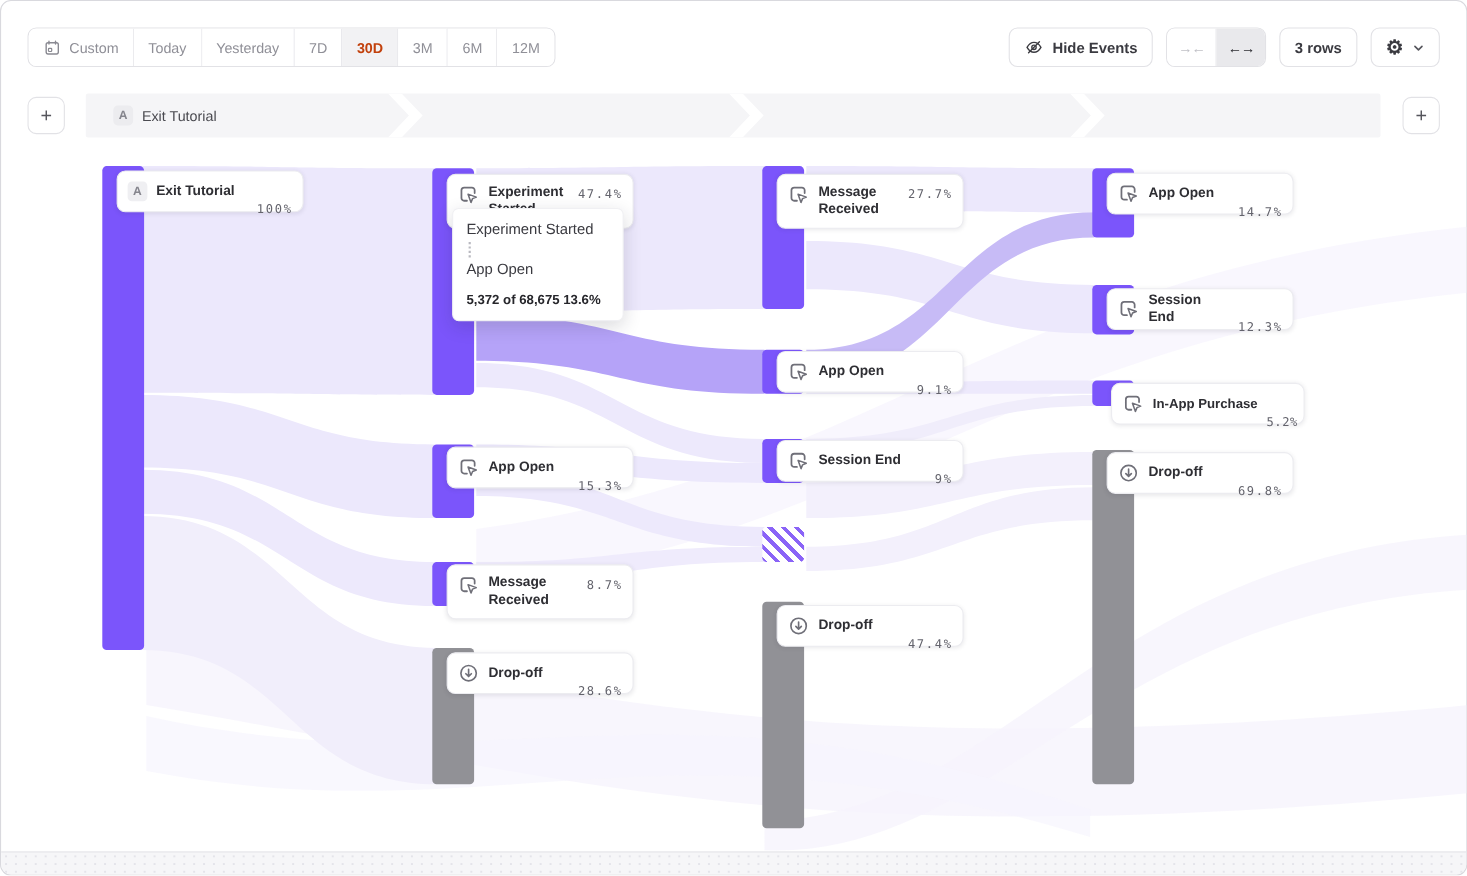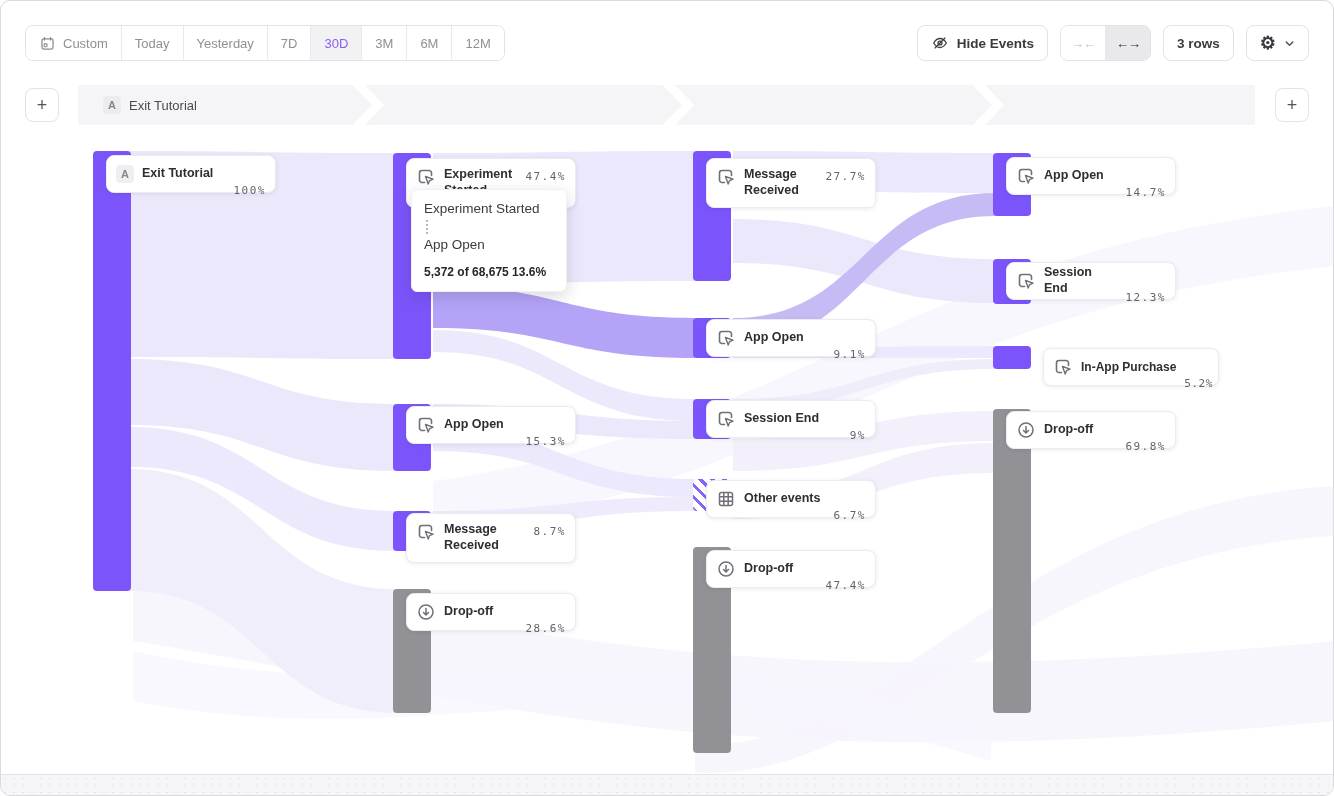--- a/index.html
+++ b/index.html
@@ -44,21 +44,21 @@
     box-shadow:0 5px 16px rgba(30,30,50,.16);padding:11px 12px 12px;z-index:9;
   }
   .tt-event{font-size:13.5px;color:#3a3a40;line-height:1.2;}
   .tt-connector{height:14px;border-left:2px dotted #b9b9c0;margin:3px 0 3px 2px;width:0;}
   .tt-stat{margin-top:12px;font-size:12px;font-weight:bold;color:#26262b;white-space:nowrap;}
   
   .toolbar{position:relative;z-index:3;display:flex;align-items:flex-start;padding:24px 24px 0 24px;}
   .seg-group{display:flex;align-items:stretch;border:1px solid #e2e2e6;border-radius:8px;background:#fff;overflow:hidden;height:34px;}
   .seg{display:flex;align-items:center;gap:7px;padding:0 13px;font-size:13px;color:#8f8f97;border-right:1px solid #e9e9ed;cursor:pointer;background:#fff;}
   .seg:last-child{border-right:none;}
-  .seg.active{background:#f2f2f4;color:#8b5cf6;font-weight:normal;}
+  .seg.active{background:#f2f2f4;color:#c2410c;font-weight:bold;}
   .toolbar-right{margin-left:auto;display:flex;align-items:center;gap:12px;}
   .tbtn{display:flex;align-items:center;gap:8px;height:34px;padding:0 13px;border:1px solid #e2e2e6;border-radius:8px;background:#fff;font-size:13.5px;color:#3a3a40;font-weight:700;cursor:pointer;}
   .arrow-seg{display:flex;height:34px;border:1px solid #e2e2e6;border-radius:8px;overflow:hidden;}
   .arrow-cell{display:flex;align-items:center;padding:0 10px;font-size:13px;letter-spacing:-1px;cursor:pointer;}
   .arrow-cell.inactive{color:#c0c0c6;background:#fff;border-right:1px solid #e9e9ed;}
   .arrow-cell.active{color:#2c2c31;background:#e9e9ec;}
   .gear-glyph{font-size:18px;line-height:1;color:#3a3a40;}
   
   .flow-header{position:relative;z-index:3;display:flex;align-items:center;margin-top:24px;padding:0 24px;height:40px;}
   .plus-btn{width:32px;height:32px;border:1px solid #e2e2e6;border-radius:8px;background:#fff;display:flex;align-items:center;justify-content:center;font-size:18px;color:#55555c;cursor:pointer;flex:0 0 32px;}
@@ -192,30 +192,20 @@
     <div class="node-card" style="left:705px;top:399px;">
       <span class="ncard-icon">
         <svg viewBox="0 0 20 20" width="20" height="20">
             <path d="M15.5 8.5 V6 a2.5 2.5 0 0 0 -2.5 -2.5 H6 A2.5 2.5 0 0 0 3.5 6 v7 a2.5 2.5 0 0 0 2.5 2.5 h2.5" fill="none" stroke="#6f6f78" stroke-width="1.6" stroke-linecap="round"></path>
             <path d="M9.5 9.5 L17 12.2 L13.6 13.6 L12.2 17 Z" fill="#fff" stroke="#6f6f78" stroke-width="1.4" stroke-linejoin="round"></path>
           </svg>
       </span>
       <span class="nlabel">Session End</span>
       <span class="pct">9%</span>
     </div>
-    <div class="node-card" style="left:705px;top:479px;">
-      <span class="ncard-icon">
-        <svg viewBox="0 0 20 20" width="20" height="20">
-            <rect x="3.5" y="3.5" width="13" height="13" rx="2" fill="none" stroke="#6f6f78" stroke-width="1.5"></rect>
-            <path d="M7.8 3.5 v13 M12.2 3.5 v13 M3.5 7.8 h13 M3.5 12.2 h13" stroke="#6f6f78" stroke-width="1.5"></path>
-          </svg>
-      </span>
-      <span class="nlabel">Other events</span>
-      <span class="pct">6.7%</span>
-    </div>
     <div class="node-card" style="left:705px;top:549px;">
       <span class="ncard-icon">
         <svg viewBox="0 0 20 20" width="20" height="20">
             <circle cx="10" cy="10" r="7" fill="none" stroke="#6f6f78" stroke-width="1.5"></circle>
             <path d="M10 6.5 v6 M7.5 10.5 L10 13 l2.5 -2.5" stroke="#6f6f78" stroke-width="1.5" fill="none" stroke-linecap="round" stroke-linejoin="round"></path>
           </svg>
       </span>
       <span class="nlabel">Drop-off</span>
       <span class="pct">47.4%</span>
     </div>
@@ -233,21 +223,21 @@
     <div class="node-card" style="left:1005px;top:261px;">
       <span class="ncard-icon">
         <svg viewBox="0 0 20 20" width="20" height="20">
             <path d="M15.5 8.5 V6 a2.5 2.5 0 0 0 -2.5 -2.5 H6 A2.5 2.5 0 0 0 3.5 6 v7 a2.5 2.5 0 0 0 2.5 2.5 h2.5" fill="none" stroke="#6f6f78" stroke-width="1.6" stroke-linecap="round"></path>
             <path d="M9.5 9.5 L17 12.2 L13.6 13.6 L12.2 17 Z" fill="#fff" stroke="#6f6f78" stroke-width="1.4" stroke-linejoin="round"></path>
           </svg>
       </span>
       <span class="nlabel">Session End</span>
       <span class="pct">12.3%</span>
     </div>
-    <div class="node-card wide" style="left:1042px;top:347px;text-align:center;">
+    <div class="node-card wide" style="left:1009px;top:347px;text-align:center;">
       <span class="ncard-icon">
         <svg viewBox="0 0 20 20" width="20" height="20">
             <path d="M15.5 8.5 V6 a2.5 2.5 0 0 0 -2.5 -2.5 H6 A2.5 2.5 0 0 0 3.5 6 v7 a2.5 2.5 0 0 0 2.5 2.5 h2.5" fill="none" stroke="#6f6f78" stroke-width="1.6" stroke-linecap="round"></path>
             <path d="M9.5 9.5 L17 12.2 L13.6 13.6 L12.2 17 Z" fill="#fff" stroke="#6f6f78" stroke-width="1.4" stroke-linejoin="round"></path>
           </svg>
       </span>
       <span class="nlabel nowrap">In-App Purchase</span>
       <span class="pct tight">5.2%</span>
     </div>
     <div class="node-card" style="left:1005px;top:410px;">

